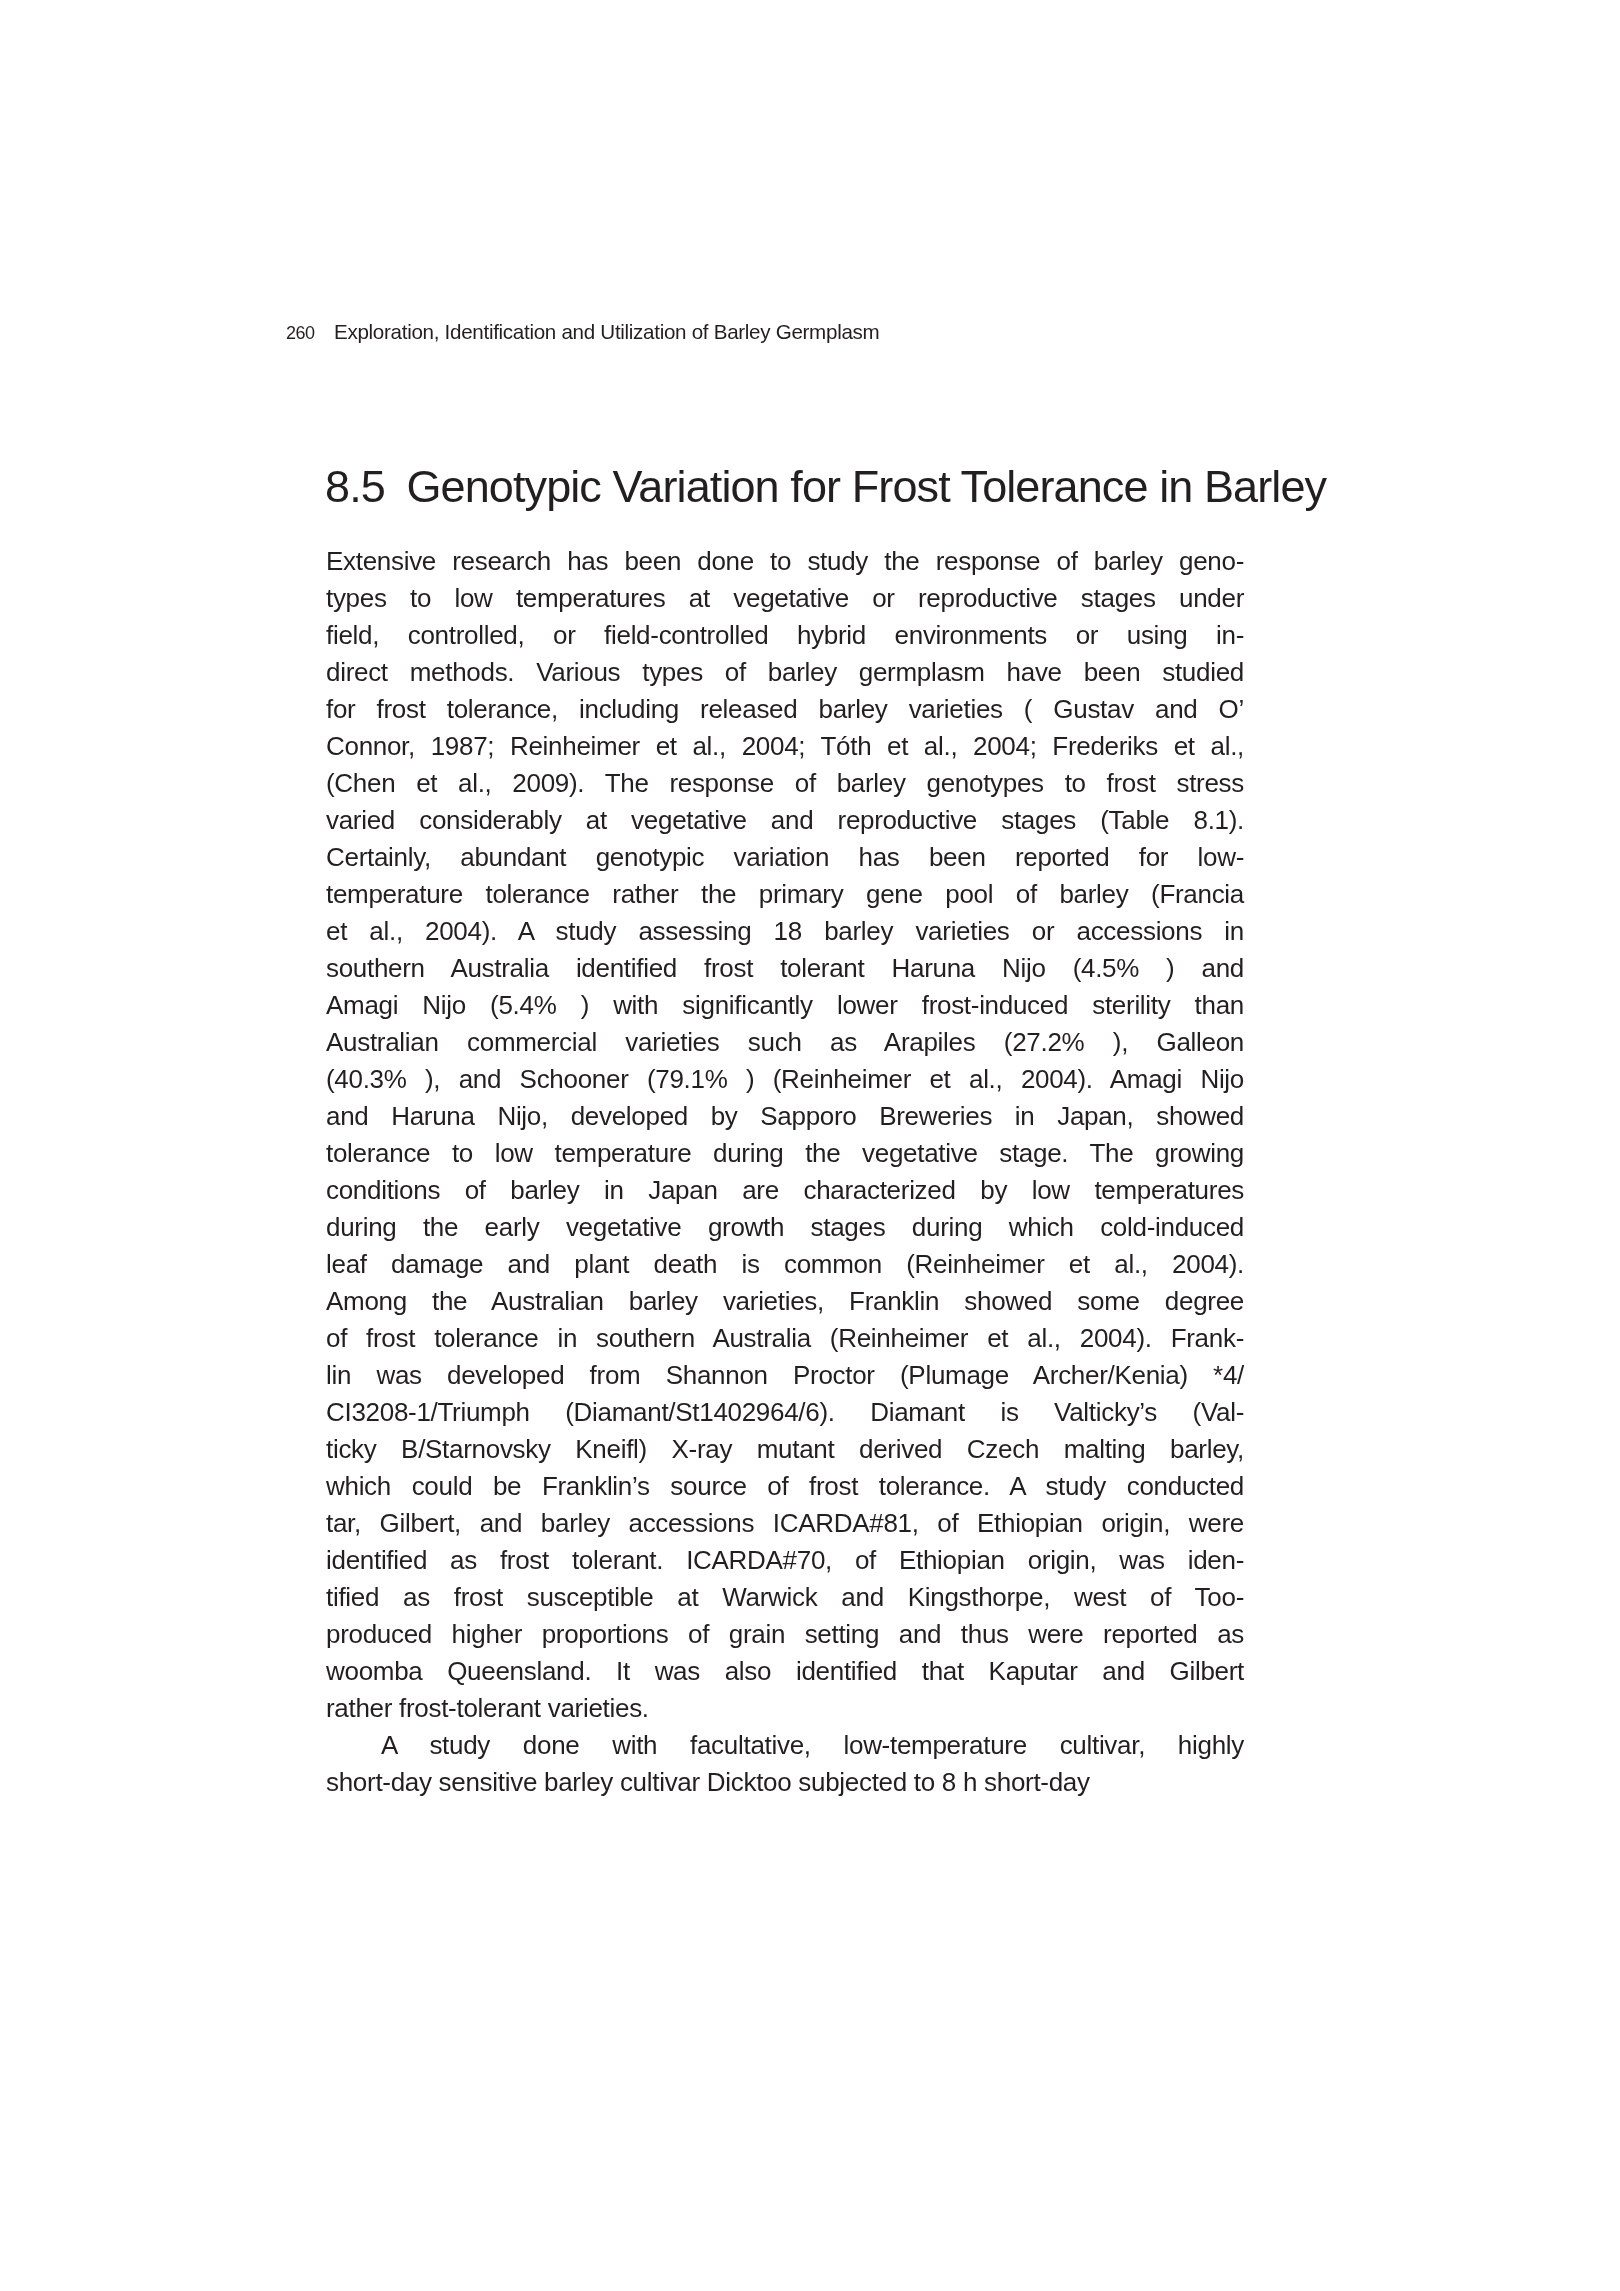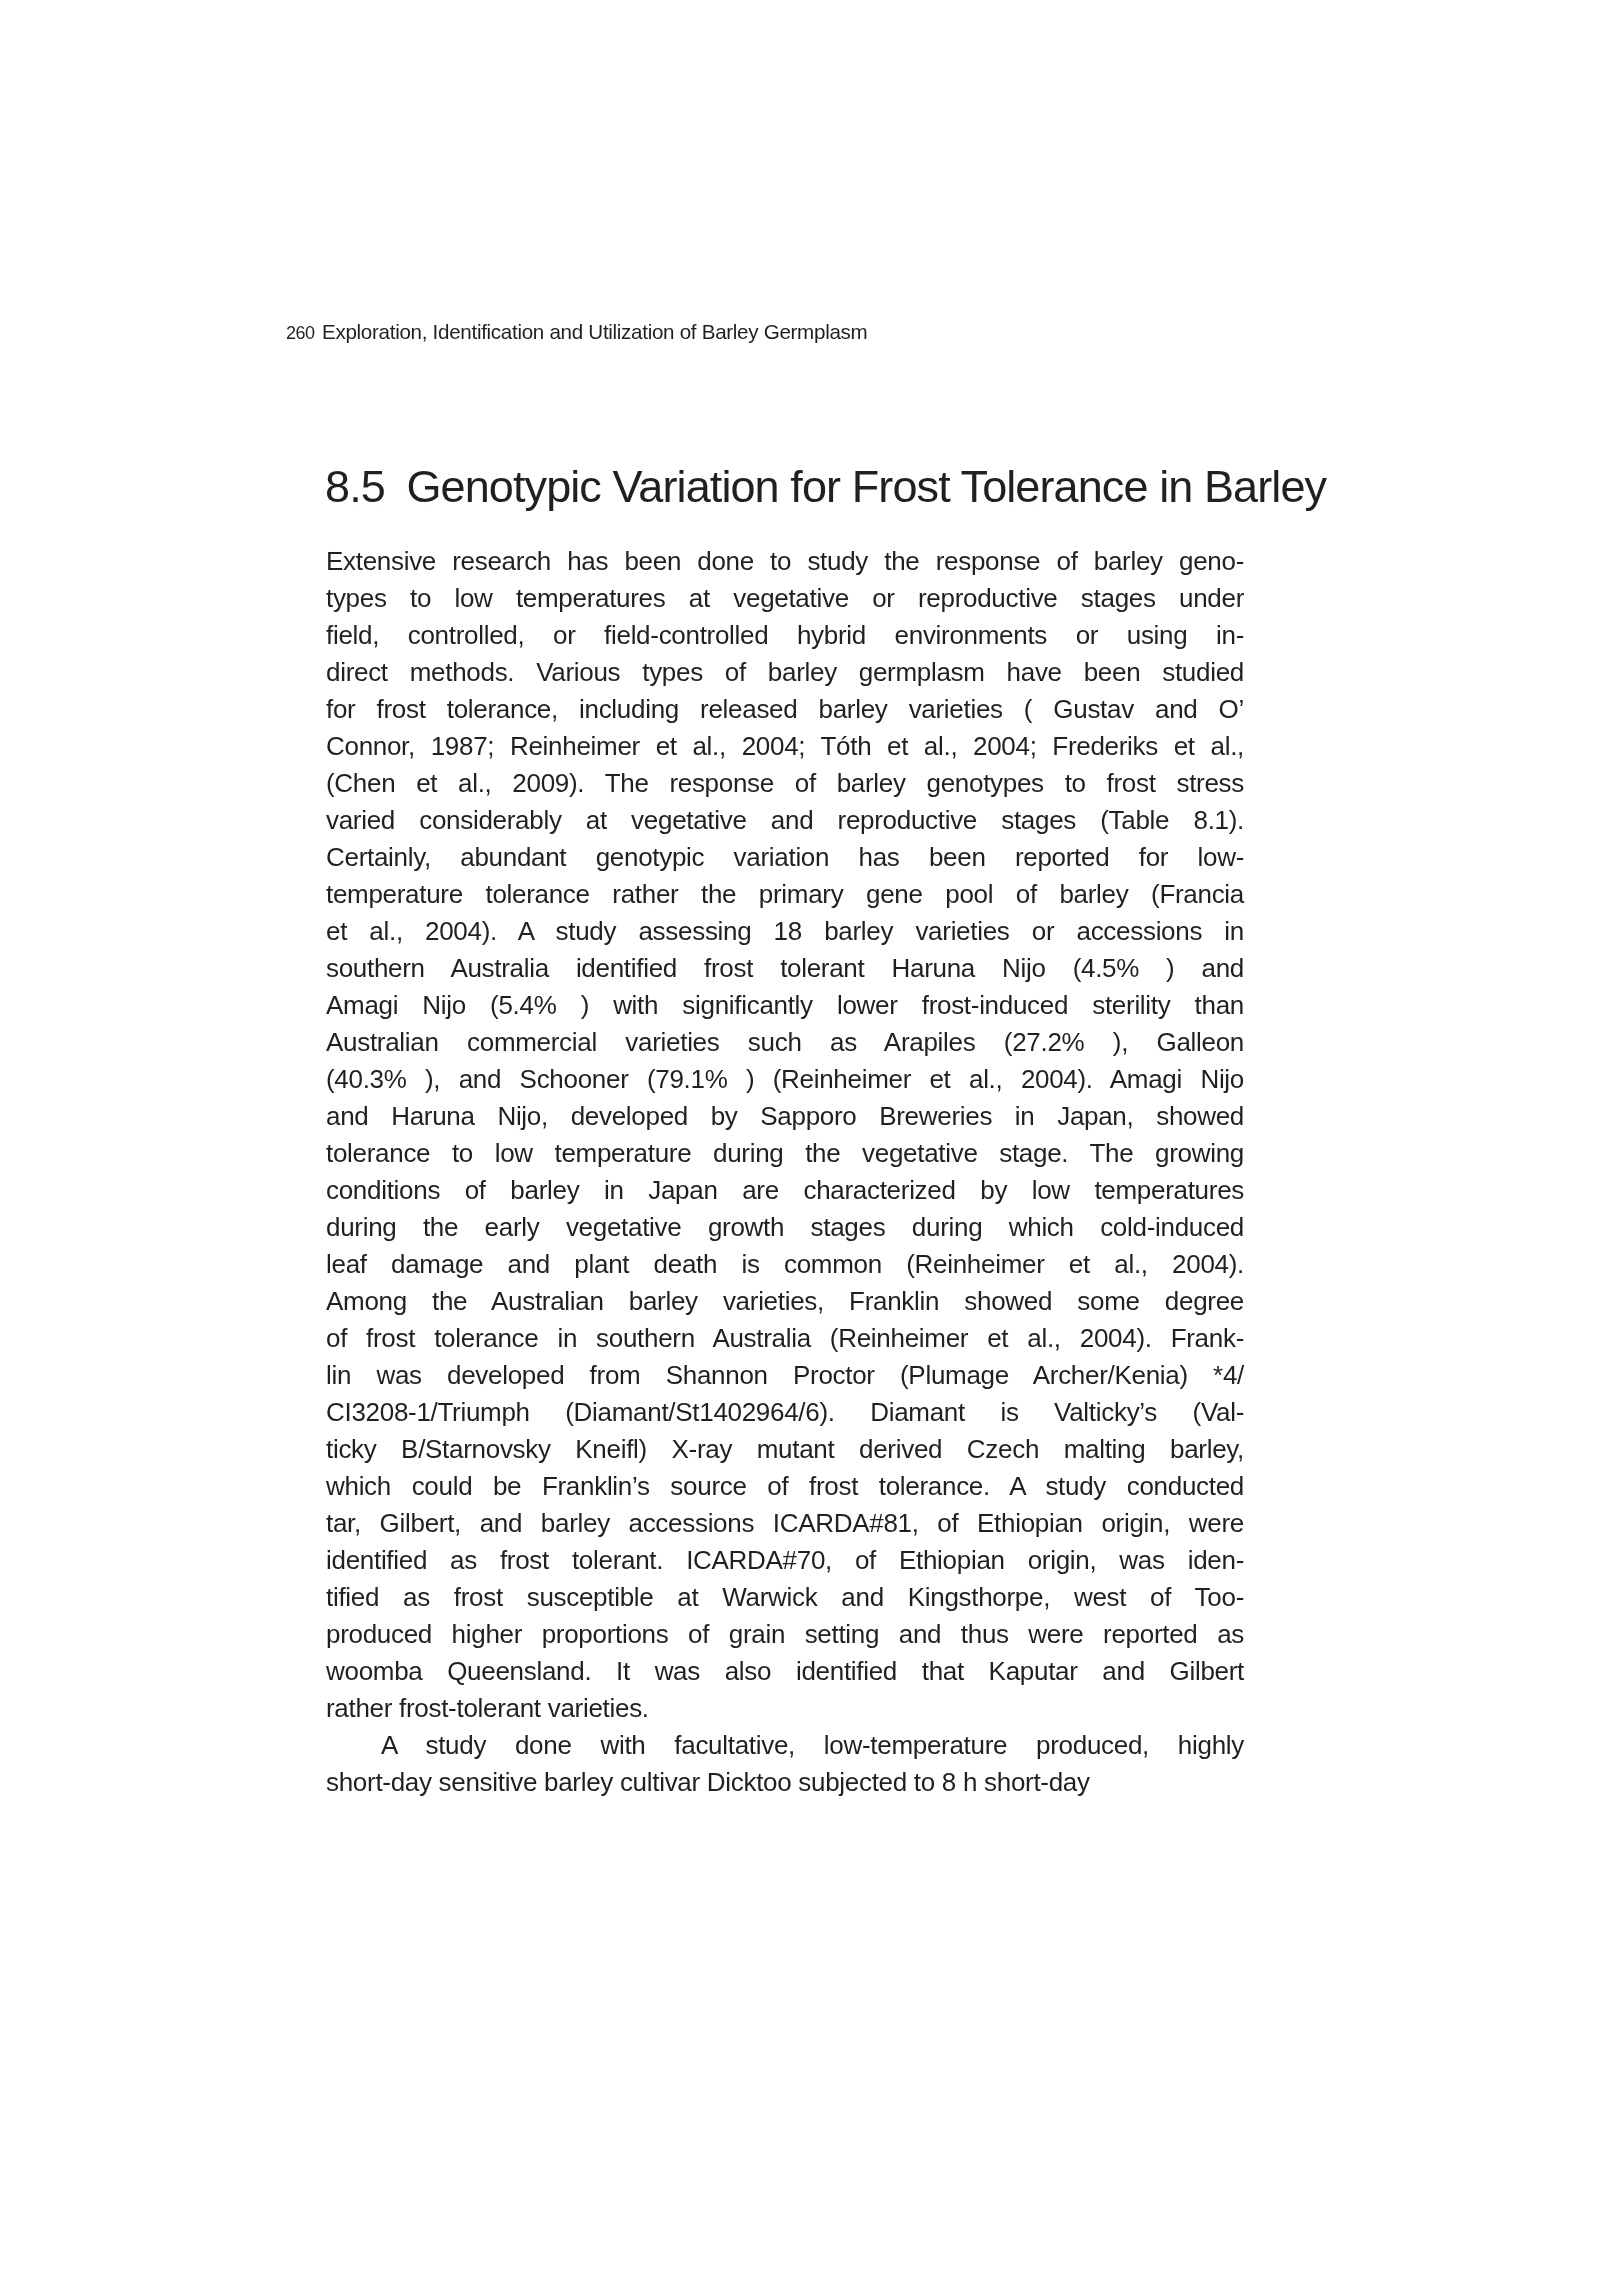--- a/index.html
+++ b/index.html
@@ -1,20 +1,20 @@
 <!DOCTYPE html>
 <html><head>
 <meta charset="utf-8">
 <style>
   html, body { margin: 0; padding: 0; background: #ffffff; }
   body { width: 1620px; height: 2292px; position: relative; overflow: hidden;
          font-family: "Liberation Sans", sans-serif; color: #231f20; }
   .running-head { position: absolute; top: 320px; left: 286px; white-space: nowrap; }
   .page-number { font-size: 18px; letter-spacing: -0.5px; }
-  .running-title { font-size: 20.6px; margin-left: 3px; letter-spacing: -0.3px; }
+  .running-title { font-size: 20.6px; margin-left: 15px; letter-spacing: -0.3px; }
   .section-heading { position: absolute; top: 461px; left: 325px; width: 941px;
                      font-size: 45px; font-weight: normal; margin: 0; letter-spacing: -0.9px; white-space: nowrap; }
   .section-number { margin-right: 21.6px; }
   .body-text { position: absolute; top: 543px; left: 326px; width: 918px; }
   .para { margin: 0; font-size: 26px; line-height: 37px; text-align: justify; letter-spacing: -0.3px; }
   .line { display: block; text-align: justify; text-align-last: justify; white-space: nowrap; height: 37px; }
   .line.last { text-align-last: left; }
   .line.indent { padding-left: 55px; }
 </style>
 </head>
@@ -58,17 +58,17 @@
       <span class="line" style="white-space: nowrap;">ticky B/Starnovsky Kneifl) X-ray mutant derived Czech malting barley,</span>
       <span class="line" style="white-space: nowrap;">which could be Franklin’s source of frost tolerance. A study conducted</span>
       <span class="line" style="white-space: nowrap;">tar, Gilbert, and barley accessions ICARDA#81, of Ethiopian origin, were</span>
       <span class="line" style="white-space: nowrap;">identified as frost tolerant. ICARDA#70, of Ethiopian origin, was iden-</span>
       <span class="line" style="white-space: nowrap;">tified as frost susceptible at Warwick and Kingsthorpe, west of Too-</span>
       <span class="line" style="white-space: nowrap;">produced higher proportions of grain setting and thus were reported as</span>
       <span class="line" style="white-space: nowrap;">woomba Queensland. It was also identified that Kaputar and Gilbert</span>
       <span class="line last">rather frost-tolerant varieties.</span>
     </div>
   <div class="para">
-      <span class="line indent" style="white-space: nowrap;">A study done with facultative, low-temperature produced, highly</span>
+      <span class="line indent" style="white-space: nowrap;">A study done with facultative, low-temperature cultivar, highly</span>
       <span class="line last">short-day sensitive barley cultivar Dicktoo subjected to 8 h short-day</span>
     </div>
 </div>
 
 
 </body></html>

